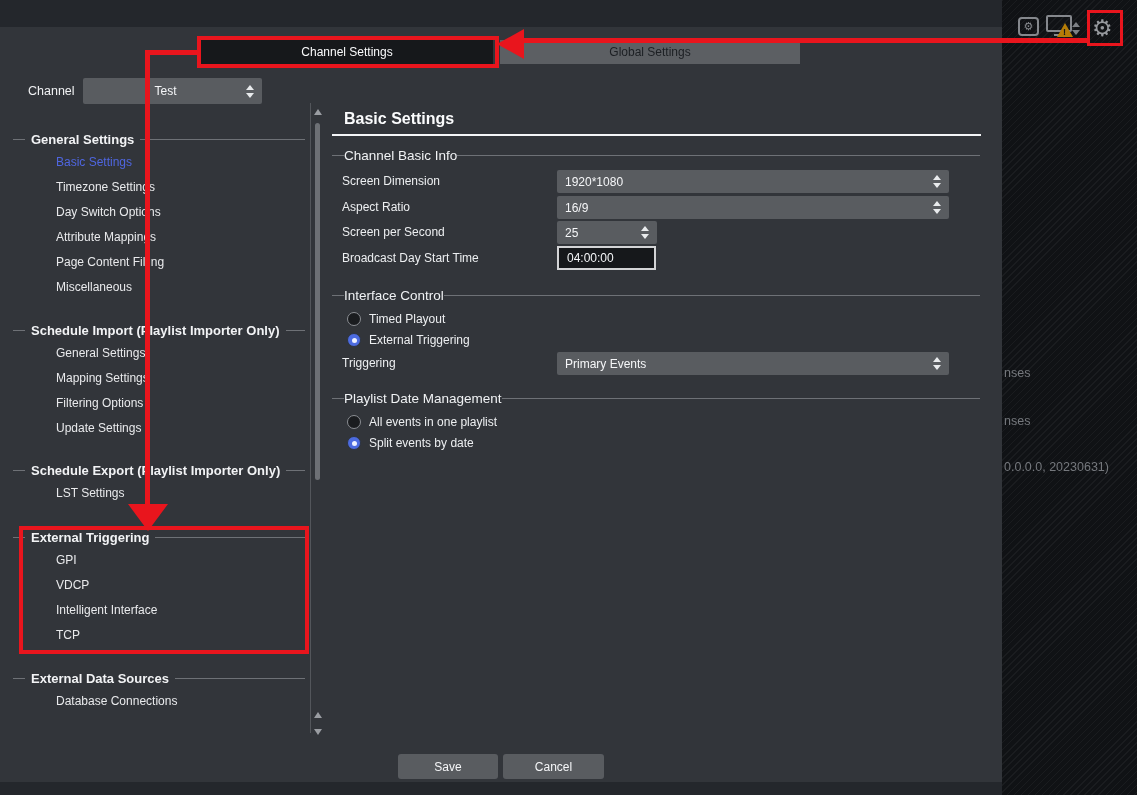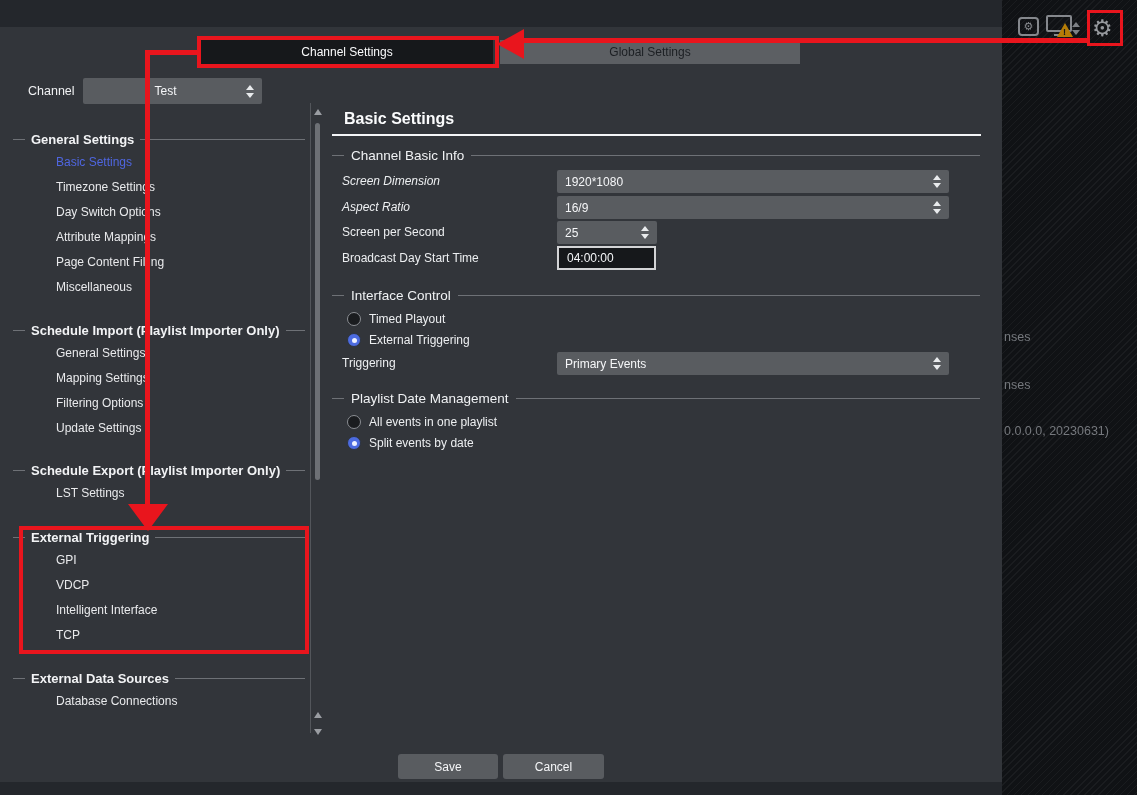--- a/index.html
+++ b/index.html
@@ -4,21 +4,21 @@
 <style>
   * { margin:0; padding:0; box-sizing:border-box; }
   html,body { width:1137px; height:795px; background:#101214; overflow:hidden;
               font-family:"Liberation Sans", sans-serif; }
   .app { position:relative; width:1137px; height:795px; }
 
   
   .backdrop-strip { position:absolute; left:1002px; top:0; width:135px; height:795px;
     background:#101215;
     background-image:repeating-linear-gradient(135deg, rgba(255,255,255,0.045) 0 1px, transparent 1px 5px); }
-  .partial-text { position:absolute; left:1004px; color:#75787d; font-size:12.5px; white-space:nowrap; }
+  .partial-text { position:absolute; left:1004px; color:#75787d; font-size:12.5px; white-space:nowrap;margin-top:36px; }
 
   .topbar { position:absolute; left:0; top:0; width:1002px; height:27px; background:#24272c; }
   .bottombar { position:absolute; left:0; top:782px; width:1002px; height:13px; background:#24272c; }
   .dialog { position:absolute; left:0; top:27px; width:1002px; height:755px; background:#32353a; }
 
   
   .tab { position:absolute; font-size:12px; display:flex; align-items:center; justify-content:center;text-align:right; }
   .tab-channel { left:201px; top:40px; width:292px; height:24px; background:#16181b; color:#fafbfc; }
   .tab-global  { left:500px; top:40px; width:300px; height:24px; background:#5c5f63; color:#1c1f23; }
 
@@ -47,27 +47,27 @@
 
   
   .sb-arrow-up { position:absolute; width:0; height:0; border-left:4px solid transparent; border-right:4px solid transparent; border-bottom:6px solid #9a9da2; }
   .sb-arrow-down { position:absolute; width:0; height:0; border-left:4px solid transparent; border-right:4px solid transparent; border-top:6px solid #9a9da2; }
   .sb-thumb { position:absolute; left:315px; top:123px; width:5px; height:357px; background:#6d7075; border-radius:3px; }
 
   
   .main-title { position:absolute; left:344px; top:110px; font-size:16px; font-weight:bold; color:#fbfcfd; }
   .title-underline { position:absolute; left:332px; top:134px; width:649px; height:2px; background:#f4f5f7; }
 
-  .grp-header { position:absolute; left:332px; width:648px; display:flex; align-items:center; gap:7px; height:17px; }
+  .grp-header { position:absolute; left:332px; width:648px; display:flex; align-items:center; height:17px; }
   .grp-header .dash { width:12px; height:1px; background:#6e7176; flex:none; }
   .grp-header .line { flex:1; height:1px; background:#6e7176; }
   .grp-header .grp-title { color:#f0f2f4; font-size:13.5px; white-space:nowrap; }
 
   .fld-label { position:absolute; left:342px; font-size:12px; color:#edeff1; line-height:23px; white-space:nowrap; }
-  .fld-label.italic { font-style:italic; }
+  .fld-label.italic { }
   .time-input { position:absolute; left:557px; width:99px; height:24px; background:#16181b; border:2px solid #d3d4d6;
                 color:#f5f6f8; font-size:12px; display:flex; align-items:center; padding:0 8px; }
 
   .radio-row { position:absolute; left:347px; height:16px; display:flex; align-items:center; gap:8px; }
   .radio { width:14px; height:14px; border-radius:50%; background:#1a1c1f; border:1.5px solid #8b8e93; position:relative; flex:none; }
   .radio.selected { background:#4c6be0; border-color:#2c3340; }
   .radio.selected::after { content:""; position:absolute; left:4px; top:4px; width:5px; height:5px; border-radius:50%; background:#eef2ff; }
   .radio-label { font-size:12px; color:#edeff1; white-space:nowrap; }
 
   .btn { position:absolute; top:754px; height:25px; background:#595c60; border-radius:3px; color:#f5f6f8;

